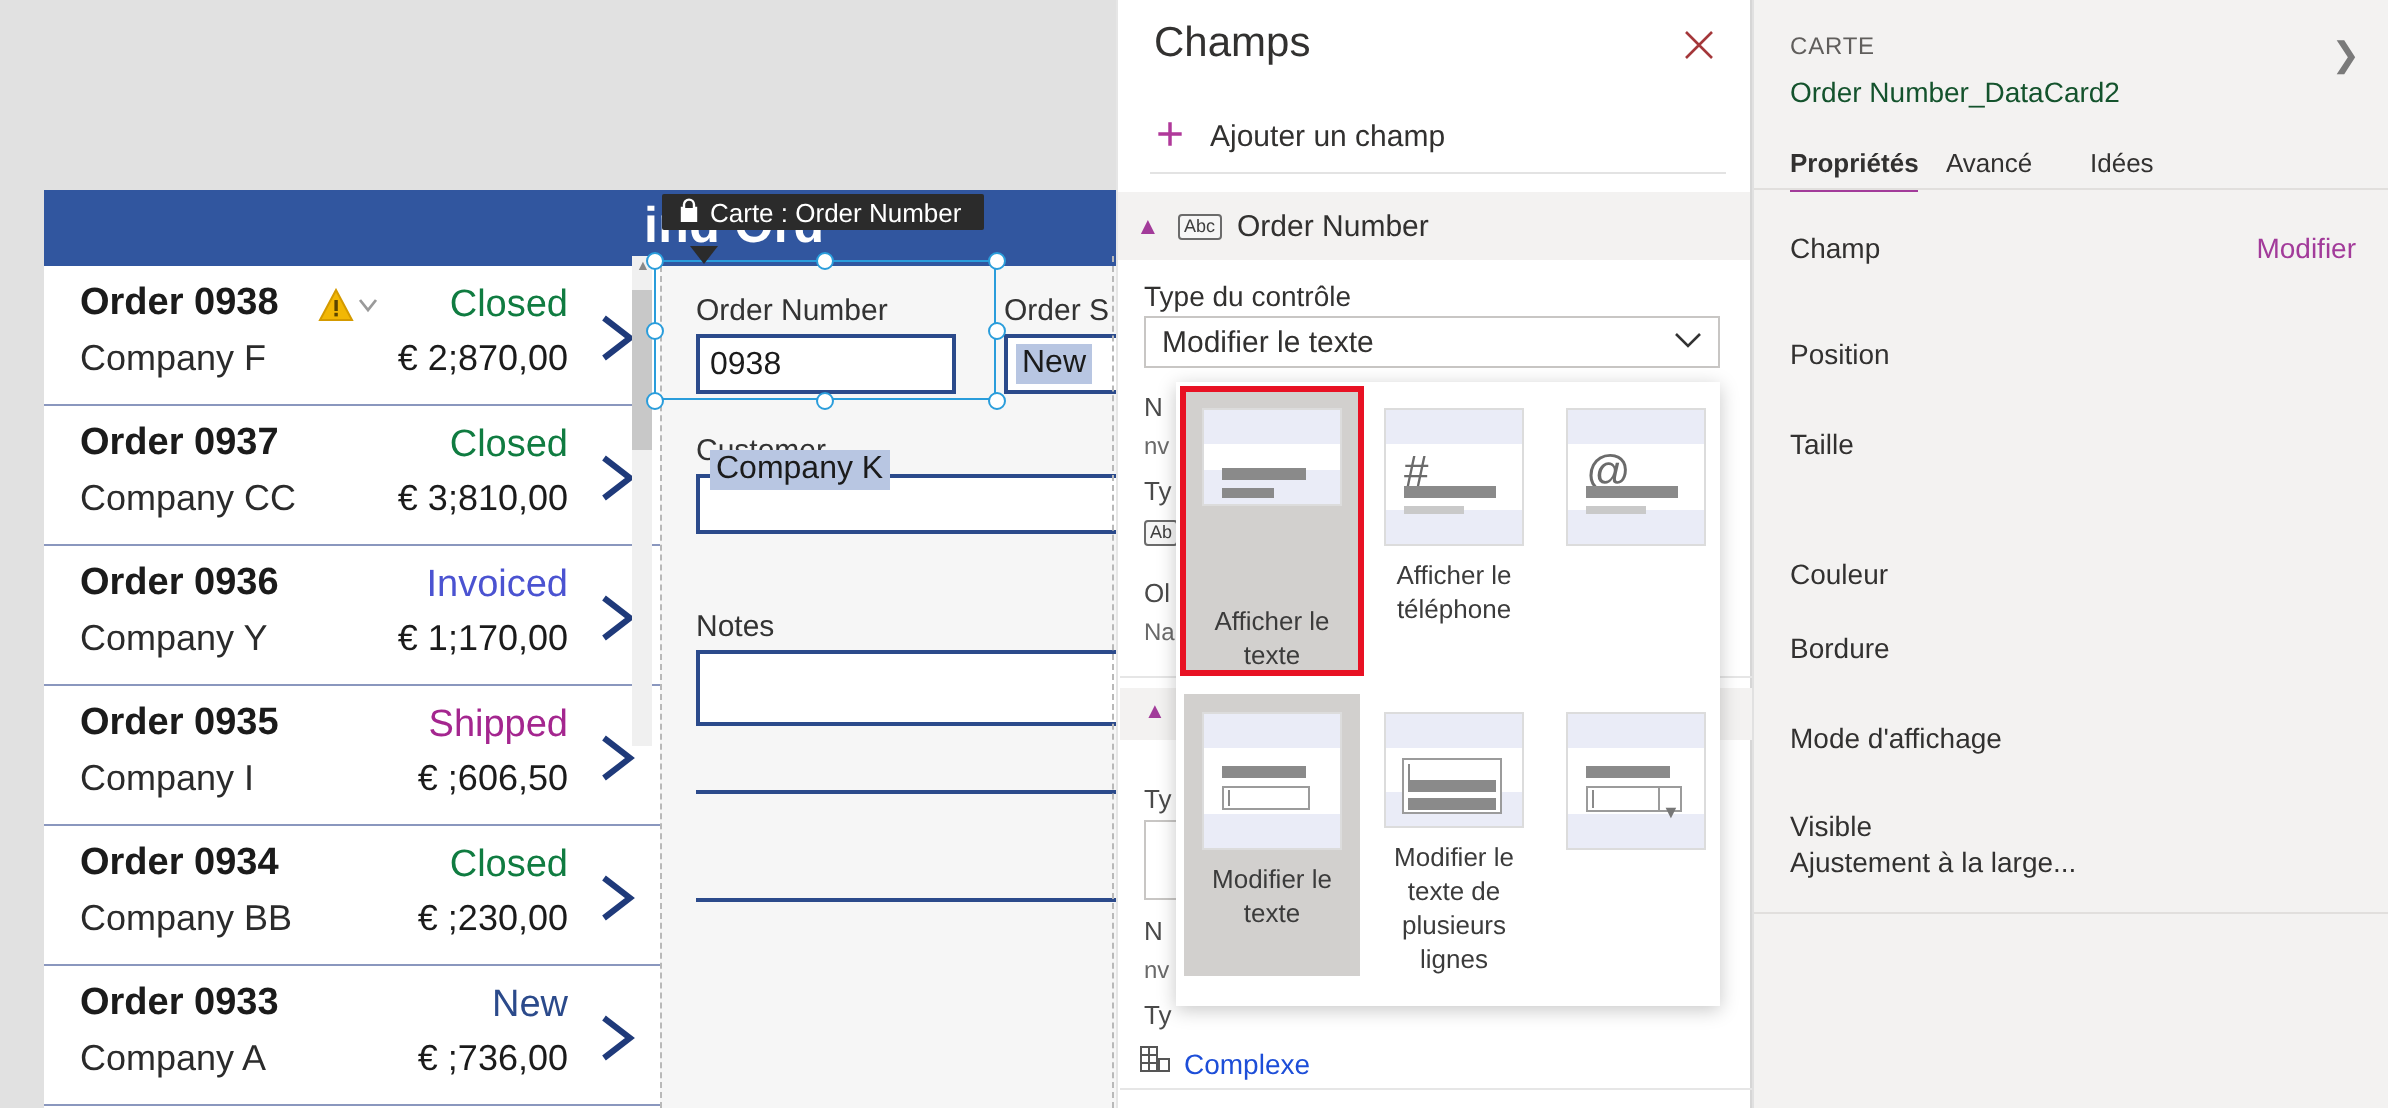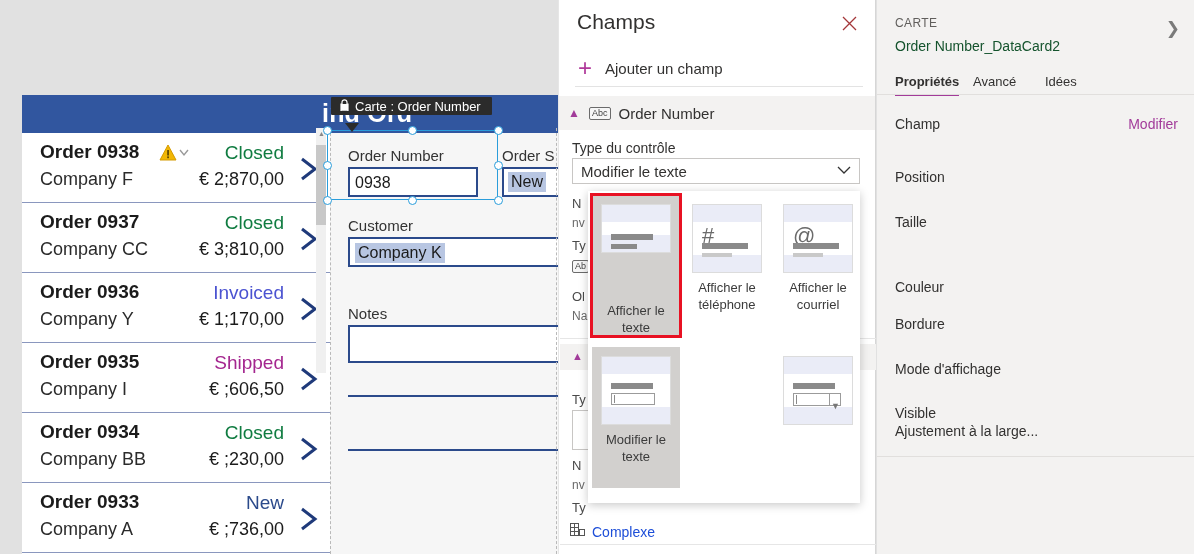--- a/index.html
+++ b/index.html
@@ -199,21 +199,21 @@
       <div class="f-label" style="left:18px;top:14px;">Order Number</div>
       <div class="f-box" style="left:18px;top:34px;width:130px;height:30px;"></div>
       <div class="f-val" style="left:25px;top:41px;">0938</div>
 
       <div class="f-label" style="left:172px;top:14px;">Order S</div>
       <div class="f-box" style="left:172px;top:34px;width:68px;height:30px;"></div>
       <div class="f-val f-val-sel" style="left:178px;top:39px;">New</div>
 
       <div class="f-label" style="left:18px;top:84px;">Customer</div>
       <div class="f-box" style="left:18px;top:104px;width:222px;height:30px;"></div>
-      <div class="f-val f-val-sel" style="left:25px;top:110px;text-align:center;">Company K</div>
+      <div class="f-val f-val-sel" style="left:25px;top:92px;text-align:center;">Company K</div>
 
       <div class="f-label" style="left:18px;top:172px;">Notes</div>
       <div class="f-box" style="left:18px;top:192px;width:222px;height:38px;"></div>
 
       <div class="f-underline" style="left:18px;top:262px;width:222px;"></div>
       <div class="f-underline" style="left:18px;top:316px;width:222px;"></div>
     </div>
 
     <div id="g-scroll" style="left:294px;top:33px;height:245px;"></div>
     <div id="g-thumb" style="left:294px;top:50px;"></div>
@@ -323,31 +323,41 @@
         <div class="ct-label">Afficher le téléphone</div>
       </div>
       <div class="ct-cell" style="left: 186px; top: 4px;">
         <div class="ct-thumb">
           <div class="band t"></div>
           <div class="band b"></div>
           <div class="ct-glyph" style="left:9px;top:20px;">@</div>
           <div class="ct-bar" style="left:9px;top:38px;width:46px;height:6px;"></div>
           <div class="ct-bar light" style="left:9px;top:48px;width:30px;height:4px;"></div>
         </div>
-        <div class="ct-label">Afficher le courriel</div>
       </div>
       <div class="ct-cell selected" style="left: 4px; top: 156px;">
         <div class="ct-thumb">
           <div class="band t"></div>
           <div class="band b"></div>
           <div class="ct-bar" style="left:9px;top:26px;width:42px;height:6px;"></div>
           <div class="ct-inp" style="left:9px;top:36px;width:44px;height:12px;"></div>
           <div class="ct-bar" style="left:12px;top:38px;width:1px;height:8px;"></div>
         </div>
         <div class="ct-label">Modifier le texte</div>
+      </div>
+      <div class="ct-cell" style="left: 95px; top: 156px;">
+        <div class="ct-thumb">
+          <div class="band t"></div>
+          <div class="band b"></div>
+          <div class="ct-inp" style="left:8px;top:22px;width:50px;height:28px;"></div>
+          <div class="ct-bar" style="left:11px;top:25px;width:1px;height:8px;"></div>
+          <div class="ct-bar" style="left:11px;top:33px;width:44px;height:6px;"></div>
+          <div class="ct-bar" style="left:11px;top:42px;width:44px;height:6px;"></div>
+        </div>
+        <div class="ct-label">Modifier le texte de plusieurs lignes</div>
       </div>
       <div class="ct-cell" style="left: 186px; top: 156px;">
         <div class="ct-thumb">
           <div class="band t"></div>
           <div class="band b"></div>
           <div class="ct-bar" style="left:9px;top:26px;width:42px;height:6px;"></div>
           <div class="ct-inp" style="left:9px;top:36px;width:48px;height:13px;"></div>
           <div class="ct-bar" style="left:12px;top:38px;width:1px;height:9px;"></div>
           <div class="ct-inp" style="left:45px;top:36px;width:12px;height:13px;"></div>
           <div class="ct-glyph" style="left:47px;top:38px;font-size:9px;color:#777;">▼</div>

